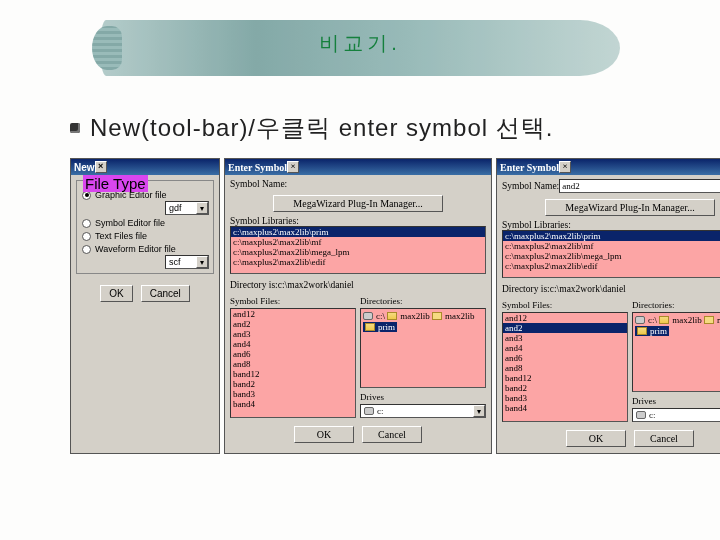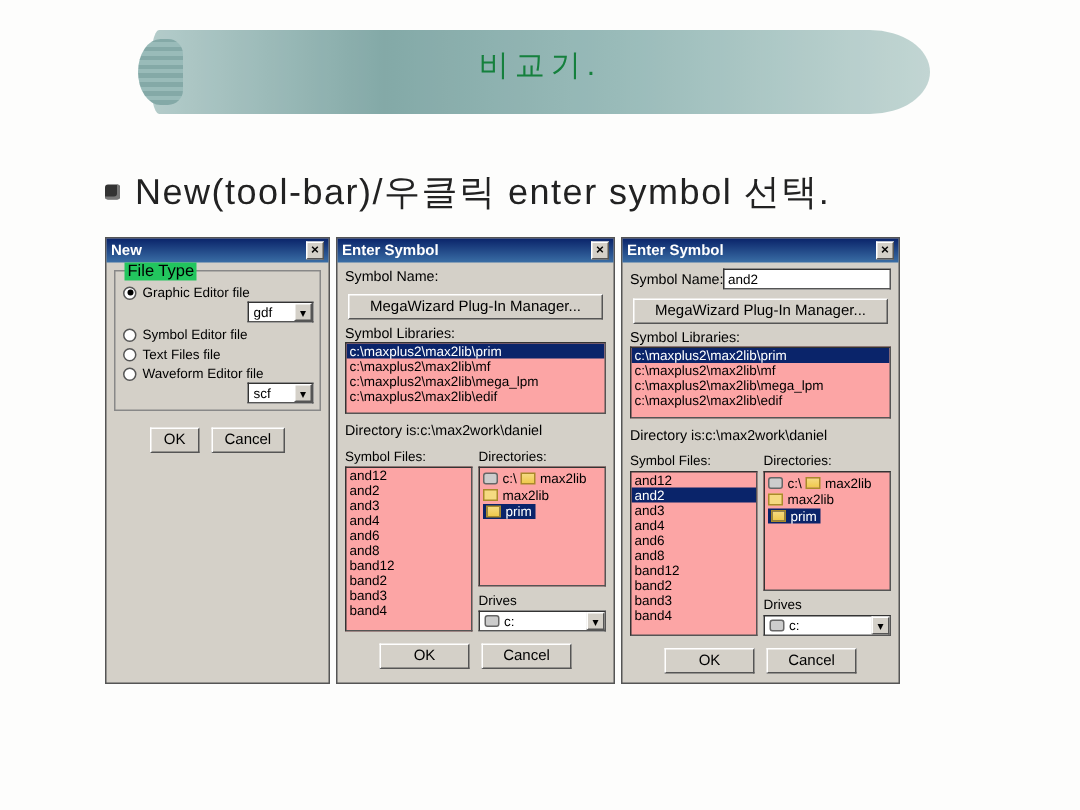--- a/index.html
+++ b/index.html
@@ -42,38 +42,38 @@
   .dialogs {
     position: absolute; top: 158px; left: 70px;
     display: flex; gap: 4px;
   }
   .dlg {
     background:#d4d0c8; border:1px solid #555;
     font-family: Tahoma, Arial, sans-serif; font-size: 9.5px;
     display:flex; flex-direction:column;
   }
   .dlg-new { width: 150px; }
-  .dlg-sym { width: 186px; }
+  .dlg-sym { width: 268px; font-family: Liberation Serif, serif; }
   .titlebar {
     background: linear-gradient(#0a246a,#3a6ea5);
     color:#fff; font-weight:bold; font-size:10px;
-    display:flex; justify-content:space-between; align-items:center;
+    display:flex; align-items:center;
     padding:2px 3px; height:16px;
   }
   .closex {
     background:#d4d0c8; color:#000; border:1px solid #fff;
     border-right-color:#555;border-bottom-color:#555;
     width:12px;height:12px; font-size:9px; line-height:9px; text-align:center;
   }
   .grpbox {
     border:1px solid #888; margin:5px; padding:6px 4px 4px; position:relative;
   }
   .grpbox .legend {
-    position:absolute; top:-6px; left:6px; background:#22c55e;
-    padding:0 2px; font-size:11px;
+    position:absolute; top:-6px; left:6px; background:#d946ef;
+    padding:0 2px; font-size:15px;
   }
   .radio-row { display:flex; align-items:center; gap:4px; margin:3px 1px; font-size:9px;}
   .radio { width:9px;height:9px;border:1px solid #555;border-radius:50%;background:#fff;
     display:inline-flex;align-items:center;justify-content:center;}
   .radio.sel::after{content:"";width:4px;height:4px;background:#000;border-radius:50%;}
   .inset-list {
     background:#fca5a5;border:1px solid #555;border-top-color:#333;border-left-color:#333;
     font-size:9px; overflow:hidden;
   }
   .dd {

